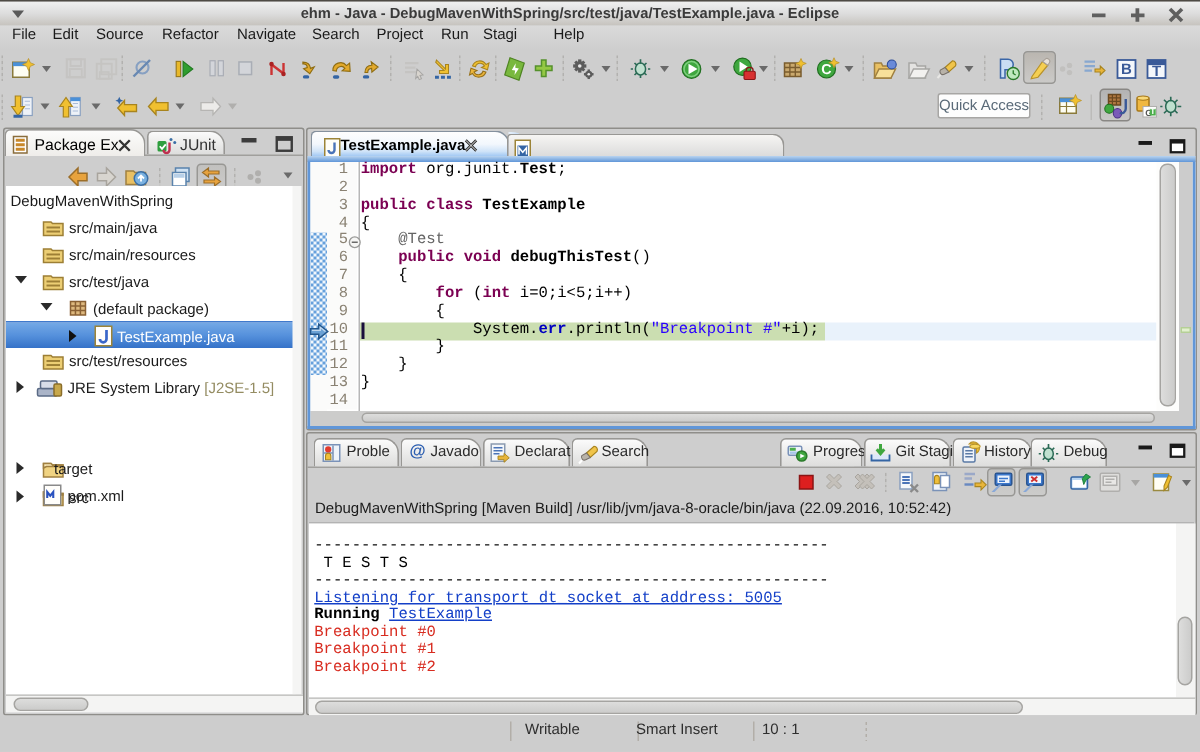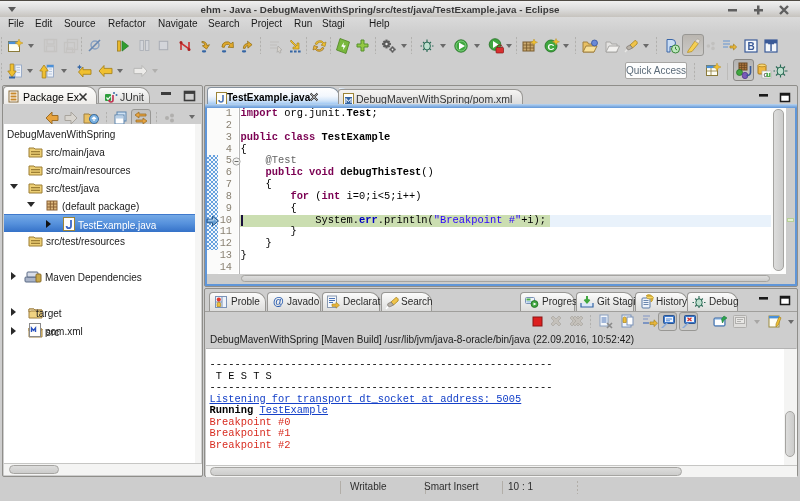--- a/index.html
+++ b/index.html
@@ -463,28 +463,28 @@
       <span class="txt" style="left:74px;">TestExample.java</span>
       </div>
     <div class="trow" style="top:107px;">
       <svg style="left:24px;top:3px;" width="15" height="13" viewBox="0 0 15 13">
           <path d="M1 3 L1 12 L14 12 L14 4 L7 4 L6 3 Z" fill="#ecce74" stroke="#9d7f35"></path>
           <rect x="3" y="6" width="9" height="1.3" fill="#9d7f35"></rect>
           <rect x="3" y="8.7" width="9" height="1.3" fill="#9d7f35"></rect>
         </svg>
       <span class="txt" style="left:42px;">src/test/resources</span>
       </div>
-    <div class="trow" style="top:143px;">
+    <div class="trow" style="top:125px;">
       <div class="texp texp-c" style="left:7px;"></div>
       <svg style="left:20px;top:3px;" width="18" height="13" viewBox="0 0 18 13">
           <rect x="1" y="7" width="13" height="5" rx="1" fill="#aab4c8" stroke="#5a6a85"></rect>
           <rect x="3" y="2" width="11" height="5" rx="1" fill="#d8dde8" stroke="#5a6a85"></rect>
           <rect x="12" y="4" width="5" height="8" rx="1" fill="#c8a84b" stroke="#8a6d2a"></rect>
         </svg>
-      <span class="txt" style="left:41px;">Maven Dependencies</span>
+      <span class="txt" style="left:41px;">JRE System Library <span class="dec">[J2SE-1.5]</span></span>
       </div>
     <div class="trow" style="top:161px;margin-top:37px;">
       <div class="texp texp-c" style="left:7px;"></div>
       <svg style="left:24px;top:3px;" width="15" height="13" viewBox="0 0 15 13">
           <path d="M1 3 L1 12 L14 12 L14 4 L7 4 L6 3 Z" fill="#f0d382" stroke="#a08040"></path>
           <path d="M1 6 L3 5 L14 5 L14 4 L7 4 L6 3 L1 3 Z" fill="#fae9b8" stroke="#a08040"></path>
         </svg>
       <span class="txt" style="left:42px;">src</span>
       </div>
     <div class="trow" style="top:179px;">
@@ -522,21 +522,20 @@
         <path d="M1.5 1.5 L8.5 8.5 M8.5 1.5 L1.5 8.5" stroke="#fff" stroke-width="0.6"></path>
       </svg>
       <div style="position:absolute; right:-14px; top:0px; width:14px; height:19px; background:linear-gradient(100deg, #e8f1fb 0%, #c9ddf4 40%, transparent 41%); border-radius:0 12px 0 0;"></div>
     </div>
     <div class="abs" style="left:133px; top:3px; width:185px; height:17px; border:1px solid #989794; border-bottom:none; border-radius:3px 8px 0 0; background:linear-gradient(#f6f5f3,#d8d8d8);">
       <svg class="ic" style="left:4px;top:3px;" width="11" height="13" viewBox="0 0 11 13">
         <rect x="0.5" y="0.5" width="10" height="12" fill="#fffef8" stroke="#9c8438"></rect>
         <rect x="2" y="4" width="7" height="7.5" fill="#3465a4"></rect>
         <path d="M3 10 v-4.5 l2.5 3 l2.5 -3 V10" stroke="#fff" stroke-width="1" fill="none"></path>
       </svg>
-      <span style="position:absolute; left:17px; top:2.5px; font-size:10.5px; color:#333;">DebugMavenWithSpring/pom.xml</span>
     </div>
     <svg class="abs" style="left:554px; top:7px;" width="40" height="10">
       <rect x="0" y="1" width="9" height="2.6" fill="#1a1a1a"></rect>
       <rect x="21.5" y="0.5" width="9" height="8" fill="#fff" stroke="#1a1a1a" stroke-width="1.5"></rect>
       <rect x="21.5" y="0.5" width="9" height="2.2" fill="#1a1a1a"></rect>
     </svg>
   </div>
   <div id="ed-band"></div>
   <div id="ed-frame">
     <div id="ed-green"></div>

